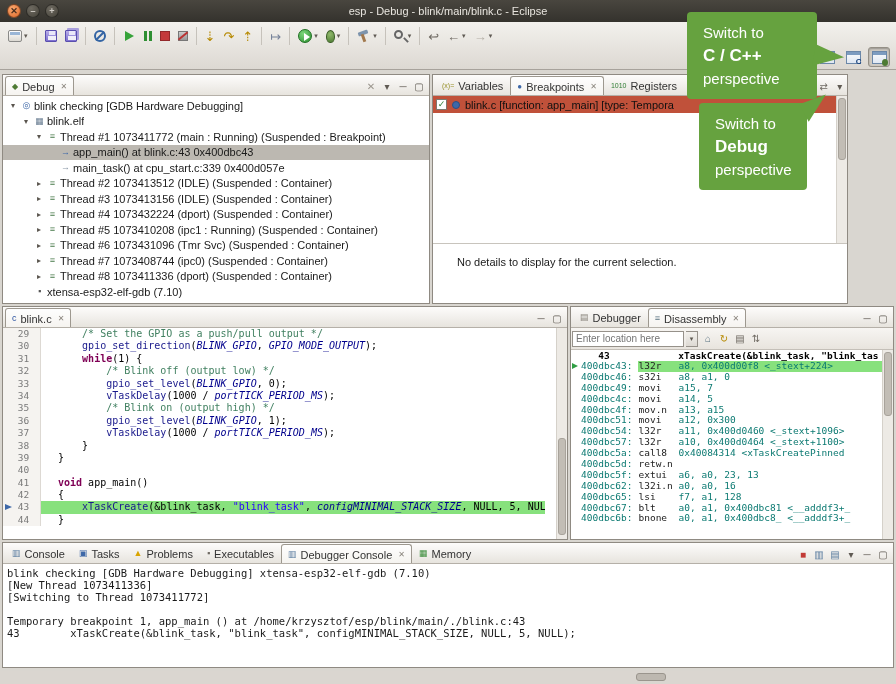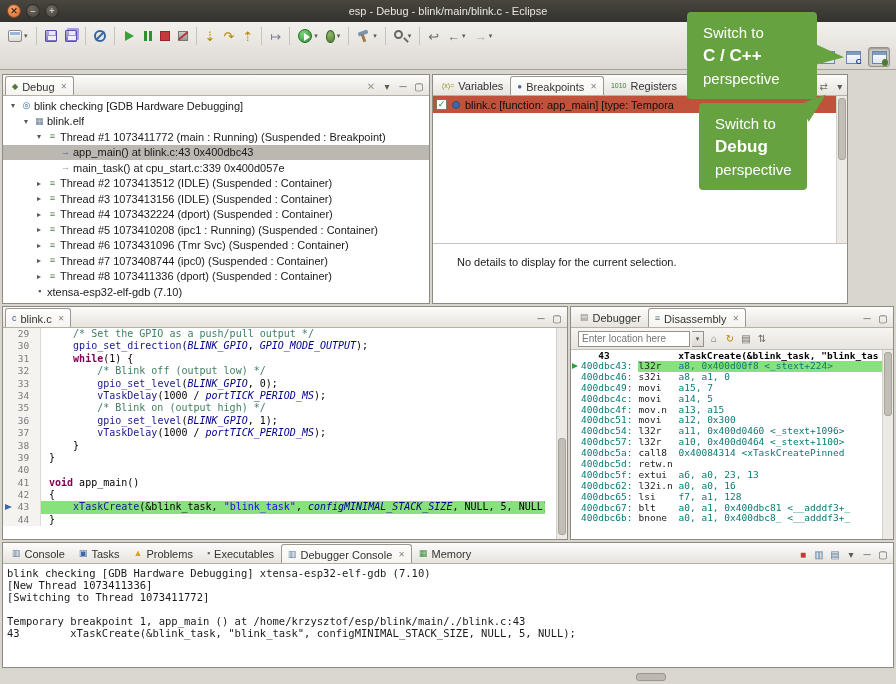--- a/index.html
+++ b/index.html
@@ -89,34 +89,34 @@
   .bpdot{width:8px;height:8px;border-radius:50%;background:var(--breakpoint-blue);border:1px solid #2c4f85;flex:none}
   .bplabel{white-space:nowrap;overflow:hidden}
   .bpdetail{height:60px;border-top:1px solid #c8c4bd;background:#fff;padding:12px 8px 0 24px;flex:none}
 
   
   #editor-panel{left:2px;top:306px;width:566px;height:234px}
   .ed{position:relative;flex:1;overflow:hidden;background:#fff;font-family:"DejaVu Sans Mono",monospace;font-size:10px}
   .cl{display:flex;height:12.4px;line-height:12.4px}
   .lmark{width:12px;background:#f5f3f0;flex:none;position:relative}
   .lnum{width:26px;text-align:center;padding-right:8px;color:#7a7a7a;background:#f5f3f0;border-right:1px solid #ddd9d3;flex:none;font-size:9.5px}
-  .lcode{padding-left:8px;white-space:pre;flex:1;overflow:hidden;margin-right:22px}
+  .lcode{padding-left:17px;white-space:pre;flex:1;overflow:hidden;margin-right:22px}
   .cl.cur .lcode{background:var(--debug-line-green)}
   .cia{position:absolute;left:2px;top:2.5px;width:0;height:0;border-left:7px solid #3e68a8;border-top:3.5px solid transparent;border-bottom:3.5px solid transparent}
   .pln{color:#000}.cmt{color:#3f7f5f}.kw{color:#7f0055;font-weight:bold}
   .fn{color:#1a1a8c;font-weight:normal}.mac{color:#00008c;font-style:italic}.str{color:#2a00ff}
   .vsb{position:absolute;right:0;top:0;bottom:0;width:11px;background:#edeae5;border-left:1px solid #d5d1ca}
   .vsb .thumb{position:absolute;left:1px;right:1px;background:#c2bdb5;border:1px solid #a8a39b;border-radius:3px}
   #ed-thumb{top:52%;height:46%}
   #ds-thumb{top:2px;height:34%}
   #bp-thumb{top:2px;height:42%}
 
   
   #disasm-panel{left:570px;top:306px;width:324px;height:234px}
-  .dtool{height:22px;background:linear-gradient(#f7f5f2,#e8e4de);border-bottom:1px solid #c4bfb8;display:flex;align-items:center;padding:0 7px;gap:2px;flex:none}
+  .dtool{height:22px;background:linear-gradient(#f7f5f2,#e8e4de);border-bottom:1px solid #c4bfb8;display:flex;align-items:center;padding:0 1px;gap:2px;flex:none}
   #loc-input{width:112px;height:16px;font-size:10px;font-family:"Liberation Sans",sans-serif;border:1px solid #96918a;padding:0 3px;background:#fff}
   #loc-dd{width:12px;height:16px;border:1px solid #96918a;border-left:none;background:linear-gradient(#f3f1ed,#ddd9d3);font-size:7px;display:inline-flex;align-items:center;justify-content:center;color:#5f5a53}
   .ds{position:relative;flex:1;overflow:hidden;background:#fff;font-family:"DejaVu Sans Mono",monospace;font-size:9.5px}
   .dsrc{height:11px;line-height:11px;white-space:pre;font-weight:bold;color:#000;padding-left:10px}
   .dl{display:flex;height:10.9px;line-height:10.9px;white-space:pre}
   .dmark{width:10px;flex:none;position:relative}
   .dia{position:absolute;left:1px;top:2px;width:0;height:0;border-left:6px solid #2f9e44;border-top:3.5px solid transparent;border-bottom:3.5px solid transparent}
   .daddr{color:#0c7a72;margin-right:6px}
   .dins{flex:1;overflow:hidden}
   .dmn{color:#222}.dop{color:#0c7a72}

